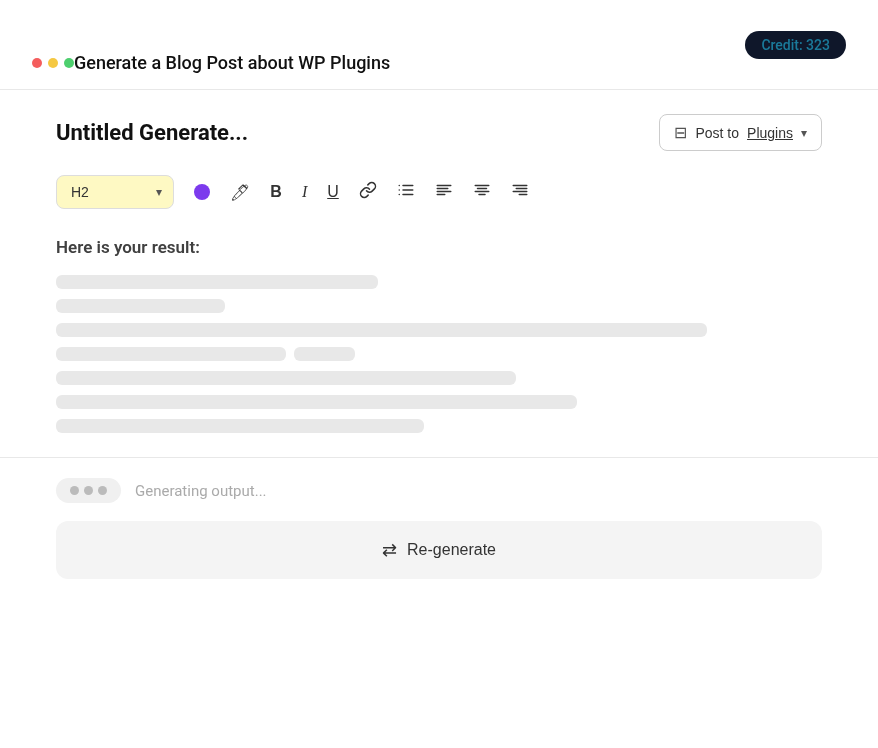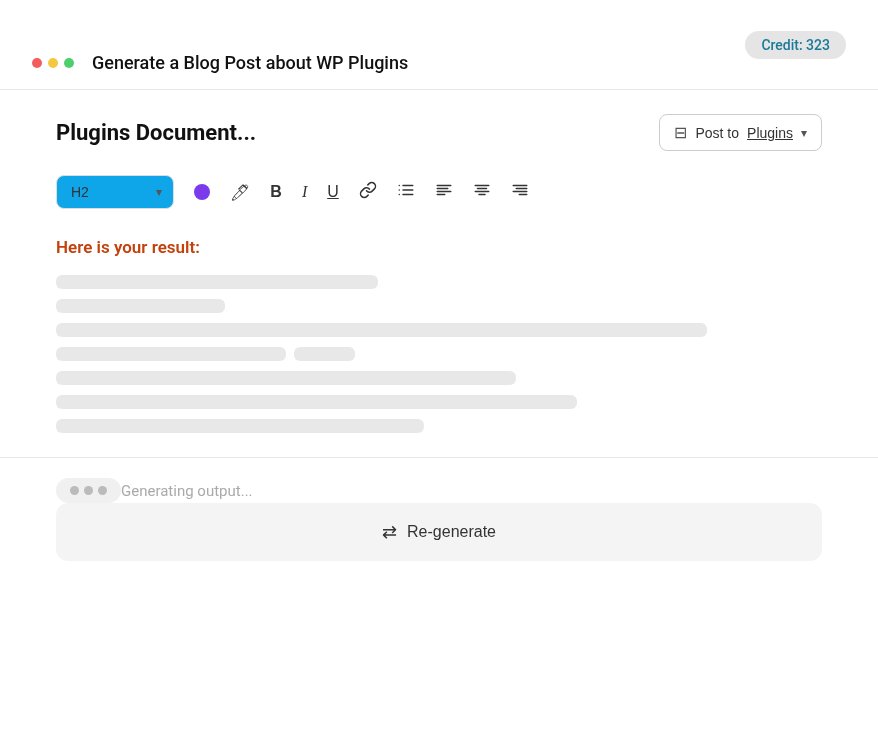--- a/index.html
+++ b/index.html
@@ -15,21 +15,21 @@
     .top-header {
       display: flex;
       align-items: center;
       justify-content: space-between;
       padding: 16px 32px;
       border-bottom: 1px solid #e8e8e8;
     }
     .header-left {
       display: flex;
       align-items: center;
-      gap: 18px;
+      gap: 0;
       margin-top: 36px;
     }
     .dots-container {
       display: flex;
       gap: 6px;
       align-items: center;
     }
     .dot {
       width: 10px;
       height: 10px;
@@ -37,21 +37,21 @@
     }
     .dot-red { background: #f45d5d; }
     .dot-yellow { background: #f5c842; }
     .dot-green { background: #4dcf6e; }
     .header-title {
       font-size: 18px;
       font-weight: 500;
       color: #111;
     }
     .credit-badge {
-      background: #e5e5e5;
+      background: #0f172a;
       color: #1a7a9a;
       font-size: 14px;
       font-weight: 500;
       padding: 6px 16px;
       border-radius: 20px;
     }
 
     
     .main-content {
       padding: 24px 56px;
@@ -102,21 +102,21 @@
       margin-bottom: 28px;
     }
     .heading-select {
       appearance: none;
       -webkit-appearance: none;
       border: 1px solid #ddd;
       border-radius: 8px;
       padding: 8px 36px 8px 14px;
       font-size: 14px;
       color: #333;
-      background: #0ea5e9;
+      background: #fef9c3;
       cursor: pointer;
       min-width: 110px;
       position: relative;
     }
     .heading-select-wrap {
       position: relative;
       display: inline-block;
       margin-right: 8px;
     }
     .heading-select-wrap::after {
@@ -149,21 +149,21 @@
       display: inline-block;
     }
     .toolbar-btn.bold { font-weight: 700; }
     .toolbar-btn.italic { font-style: italic; font-family: Georgia, serif; }
     .toolbar-btn.underline { text-decoration: underline; }
 
     
     .result-heading {
       font-size: 17px;
       font-weight: 600;
-      color: #c2410c;
+      color: #404040;
       margin-bottom: 18px;
     }
 
     
     .skeleton-lines {
       display: flex;
       flex-direction: column;
       gap: 10px;
     }
     .skeleton-line {
@@ -177,20 +177,22 @@
       align-items: center;
     }
 
     
     .bottom-area {
       padding: 20px 56px 24px;
     }
     .generating-row {
       display: flex;
       align-items: center;
+      gap: 14px;
+      margin-bottom: 18px;
     }
     .generating-dots {
       display: flex;
       gap: 5px;
       align-items: center;
       background: #f0f0f0;
       border-radius: 20px;
       padding: 8px 14px;
     }
     .gen-dot {
@@ -233,21 +235,21 @@
       <div class="dot dot-green"></div>
     </div>
     <span class="header-title">Generate a Blog Post about WP Plugins</span>
   </div>
   <div class="credit-badge">Credit: 323</div>
 </div>
 
 <div class="main-content">
 
   <div class="doc-header">
-    <span class="doc-title">Plugins Document...</span>
+    <span class="doc-title">Untitled Generate...</span>
     <button class="save-drafts-btn">
       <span class="doc-icon">⊟</span>
       <span>Post to</span>
       <span class="underline-text">Plugins</span>
       <span class="chevron">▾</span>
     </button>
   </div>
 
   <div class="toolbar">
     <div class="heading-select-wrap">

